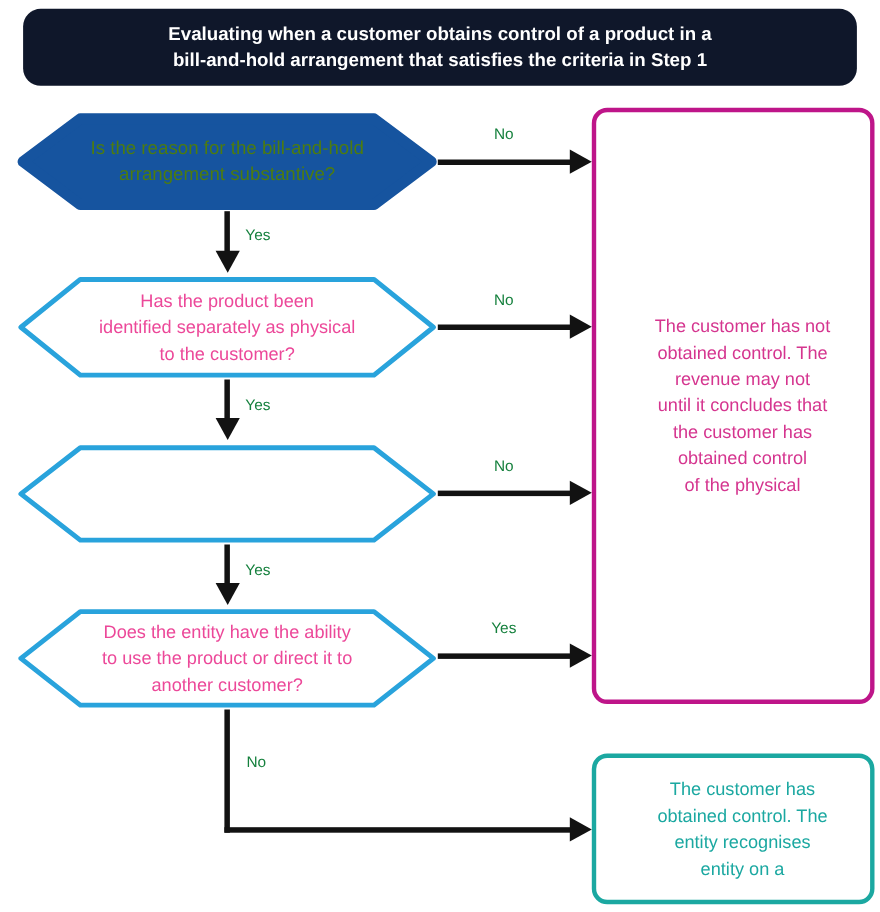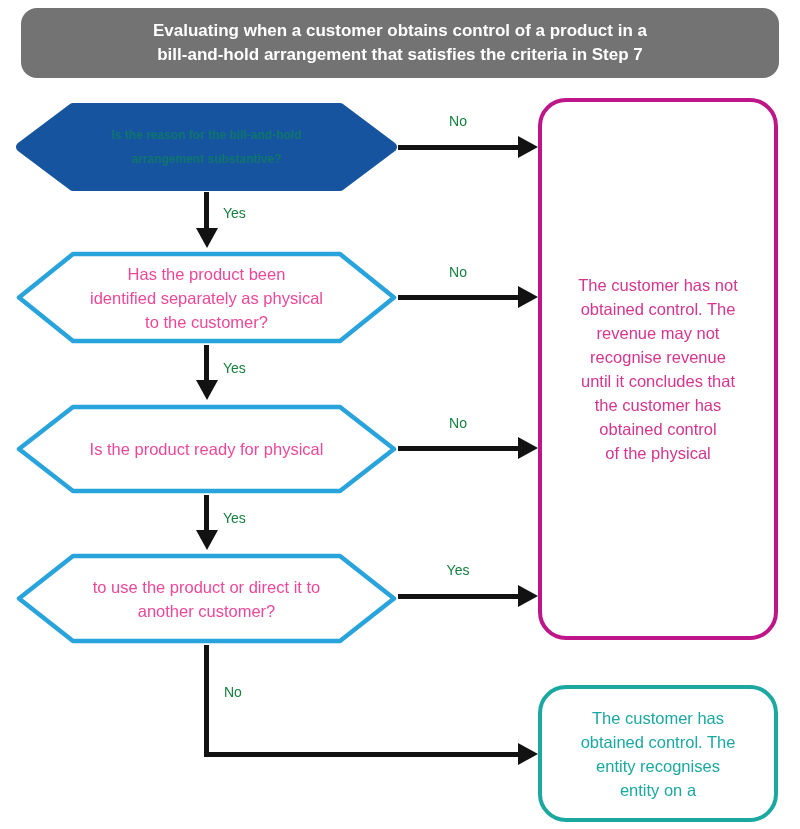--- a/index.html
+++ b/index.html
@@ -3,40 +3,40 @@
 <meta charset="utf-8">
 <style>
   html,body{margin:0;padding:0;background:#ffffff;}
   .canvas{
     position:relative;width:800px;height:829px;background:#ffffff;overflow:hidden;
     font-family:"Liberation Sans", sans-serif;
   }
   
   .title-banner{
     position:absolute;left:21px;top:8px;width:758px;height:70px;
-    background:#737373;border-radius:16px;color:#ffffff;
+    background:#0f172a;border-radius:16px;color:#ffffff;
     display:flex;flex-direction:column;align-items:center;justify-content:center;
     font-weight:bold;font-size:17px;line-height:24px;text-align:center;
   }
   
   .hex{position:absolute;}
   .hex svg{position:absolute;left:0;top:0;width:100%;height:100%;}
   .hex-text{
     position:absolute;left:0;top:0;width:100%;height:100%;
     display:flex;flex-direction:column;align-items:center;justify-content:center;
     text-align:center;font-size:16.5px;line-height:24px;
   }
-  .hex-dark .hex-text{color:#0f766e;font-weight:bold;font-size:12px;}
+  .hex-dark .hex-text{color:#4d7c0f;font-weight:normal;font-size:17px;}
   .hex-light .hex-text{color:#ec4899;}
   
   .result{
     position:absolute;left:538px;width:232px;background:#ffffff;
-    border:4px solid;border-radius:28px;
+    border:4px solid;border-radius:14px;
     display:flex;flex-direction:column;align-items:center;justify-content:center;
-    text-align:center;font-size:16.5px;line-height:24px;
+    text-align:center;font-size:16.5px;line-height:24px;padding-left:17px;
   }
   .result-no{top:98px;height:534px;border-color:#BE1589;color:#D5358F;}
   .result-yes{top:685px;height:129px;border-color:#1BA8A1;color:#1BA8A1;}
   
   .arrow-h{position:absolute;height:5px;background:#121212;}
   .arrow-v{position:absolute;width:5px;background:#121212;}
   .head-right{position:absolute;width:0;height:0;
     border-left:20px solid #121212;border-top:11px solid transparent;border-bottom:11px solid transparent;}
   .head-down{position:absolute;width:0;height:0;
     border-top:20px solid #121212;border-left:11px solid transparent;border-right:11px solid transparent;}
@@ -44,21 +44,21 @@
   .clabel{position:absolute;color:#15803d;font-size:14px;}
   .clabel.center{width:60px;text-align:center;}
 </style>
 </head>
 <body>
 
 <div class="canvas">
 
   <div class="title-banner">
     <div>Evaluating when a customer obtains control of a product in a</div>
-    <div>bill-and-hold arrangement that satisfies the criteria in Step 7</div>
+    <div>bill-and-hold arrangement that satisfies the criteria in Step 1</div>
   </div>
 
   <div class="hex hex-dark" style="left:15px;top:102px;width:383px;height:90px">
     <svg viewBox="0 0 383 90" preserveAspectRatio="none">
       <polygon points="6,45 58,6 325,6 377,45 325,84 58,84" fill="#16549F" stroke="#16549F" stroke-width="10" stroke-linejoin="round"></polygon>
     </svg>
     <div class="hex-text">
       <div>Is the reason for the bill-and-hold</div>
       <div>arrangement substantive?</div>
     </div>
@@ -73,39 +73,38 @@
       <div>identified separately as physical</div>
       <div>to the customer?</div>
     </div>
   </div>
 
   <div class="hex hex-light" style="left:15px;top:403px;width:383px;height:92px">
     <svg viewBox="0 0 383 92" preserveAspectRatio="none">
       <polygon points="4,46 58,4 325,4 379,46 325,88 58,88" fill="#ffffff" stroke="#29A3DC" stroke-width="4.5" stroke-linejoin="round"></polygon>
     </svg>
     <div class="hex-text">
-      <div>Is the product ready for physical</div>
     </div>
   </div>
 
   <div class="hex hex-light" style="left:15px;top:552px;width:383px;height:93px">
     <svg viewBox="0 0 383 93" preserveAspectRatio="none">
       <polygon points="4,46.5 58,4 325,4 379,46.5 325,89 58,89" fill="#ffffff" stroke="#29A3DC" stroke-width="4.5" stroke-linejoin="round"></polygon>
     </svg>
     <div class="hex-text">
+      <div>Does the entity have the ability</div>
       <div>to use the product or direct it to</div>
       <div>another customer?</div>
     </div>
   </div>
 
   <div class="result result-no">
     <div>The customer has not</div>
     <div>obtained control. The</div>
     <div>revenue may not</div>
-    <div>recognise revenue</div>
     <div>until it concludes that</div>
     <div>the customer has</div>
     <div>obtained control</div>
     <div>of the physical</div>
   </div>
 
   <div class="result result-yes">
     <div>The customer has</div>
     <div>obtained control. The</div>
     <div>entity recognises</div>

